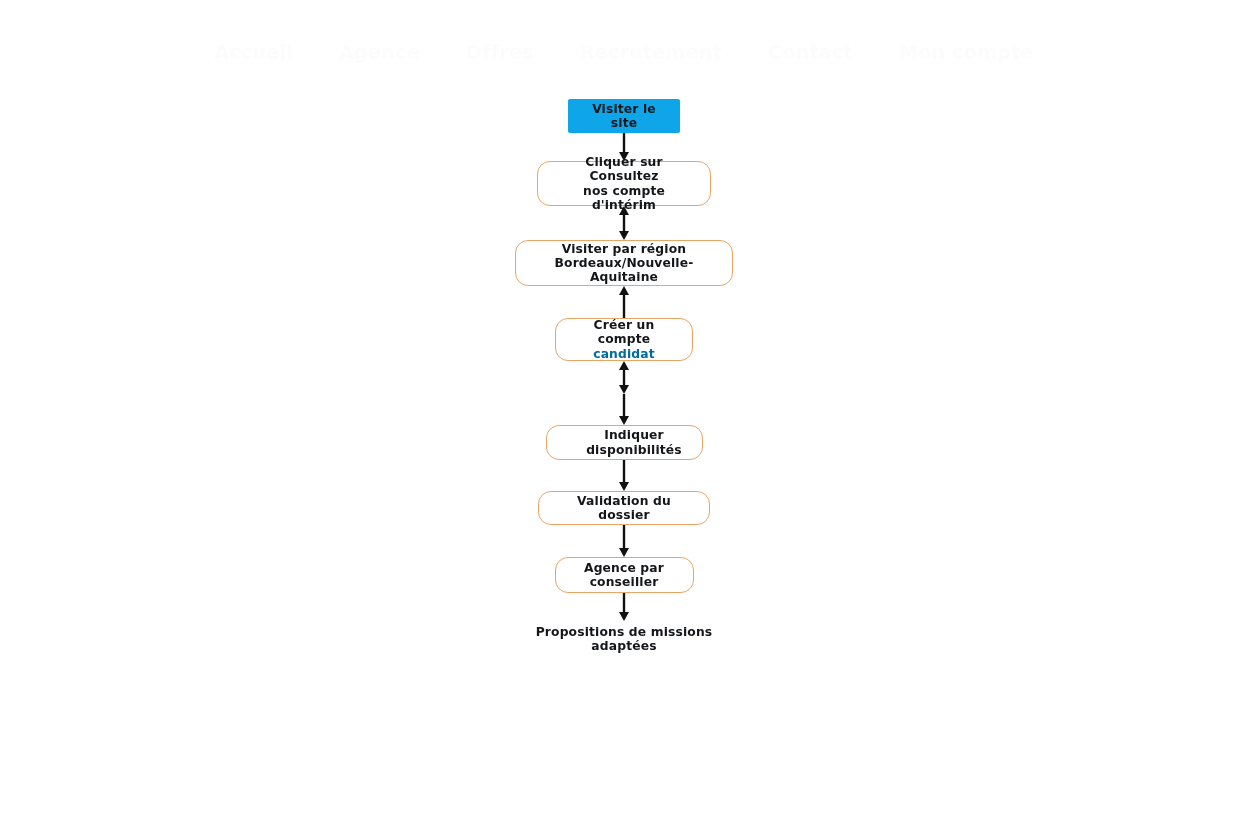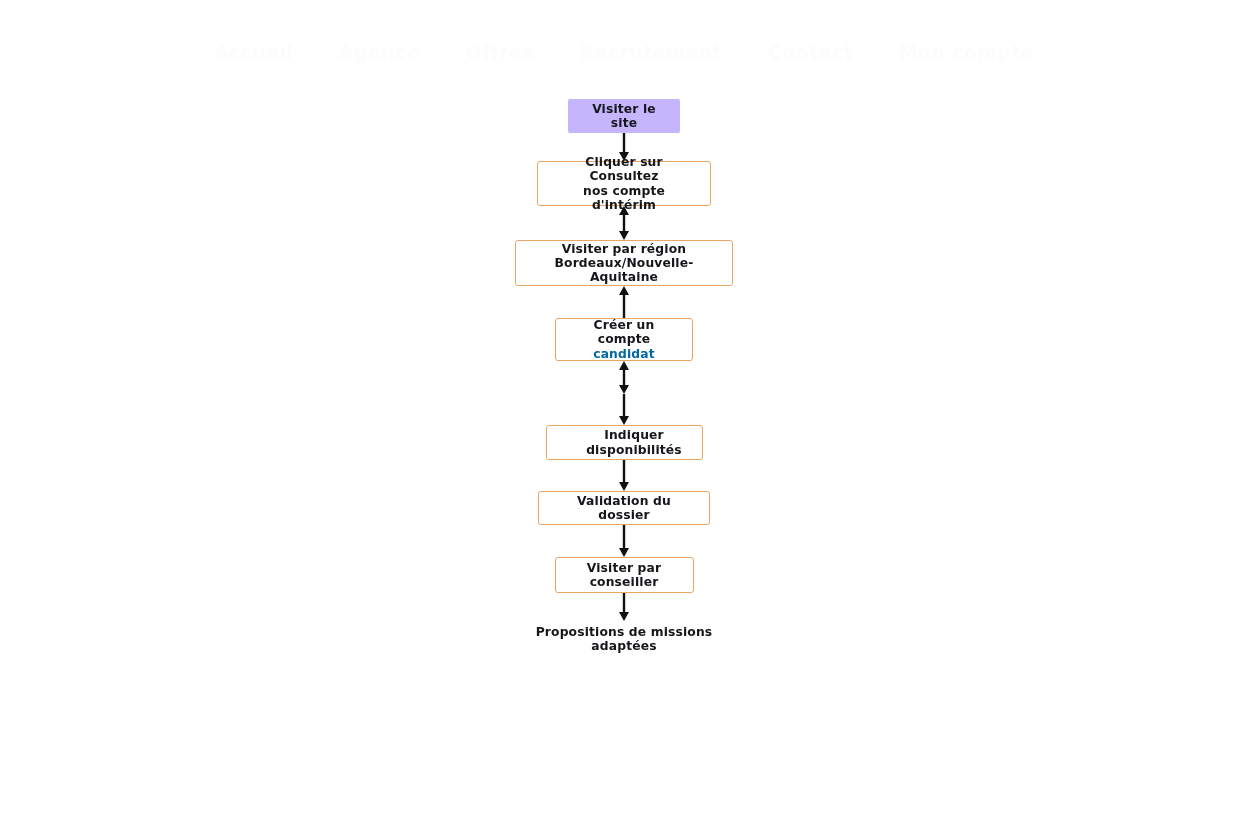--- a/index.html
+++ b/index.html
@@ -64,24 +64,24 @@
     justify-content: center;
     text-align: center;
     color: #14161a;
     font-size: 12.3px;
     font-weight: 700;
     line-height: 14.1px;
     letter-spacing: 0.15px;
     padding: 6px 16px;
     background: #ffffff;
     border: 1px solid #e8a564;
-    border-radius: 3px;
+    border-radius: 13px;
   }
   .node.start {
-    background: #c4b5fd;
+    background: #0ea5e9;
     border: none;
     border-radius: 2px;
   }
   .node.plain {
     background: transparent;
     border: none;
     border-radius: 0;
     padding: 4px 10px;
   }
   .node-line { display: block; }
@@ -205,21 +205,21 @@
     </div>
 
     <div class="connector c7">
       <svg width="16" height="32" viewBox="0 0 16 32">
         <line x1="8" y1="0" x2="8" y2="25" stroke="#111111" stroke-width="2.4"></line>
         <polygon points="8,32 3,23 13,23" fill="#111111"></polygon>
       </svg>
     </div>
 
     <div class="node n8">
-      <span class="node-line">Visiter par conseiller</span>
+      <span class="node-line">Agence par conseiller</span>
     </div>
 
     <div class="connector c8">
       <svg width="16" height="28" viewBox="0 0 16 28">
         <line x1="8" y1="0" x2="8" y2="21" stroke="#111111" stroke-width="2.4"></line>
         <polygon points="8,28 3,19 13,19" fill="#111111"></polygon>
       </svg>
     </div>
 
     <div class="node plain n9">

